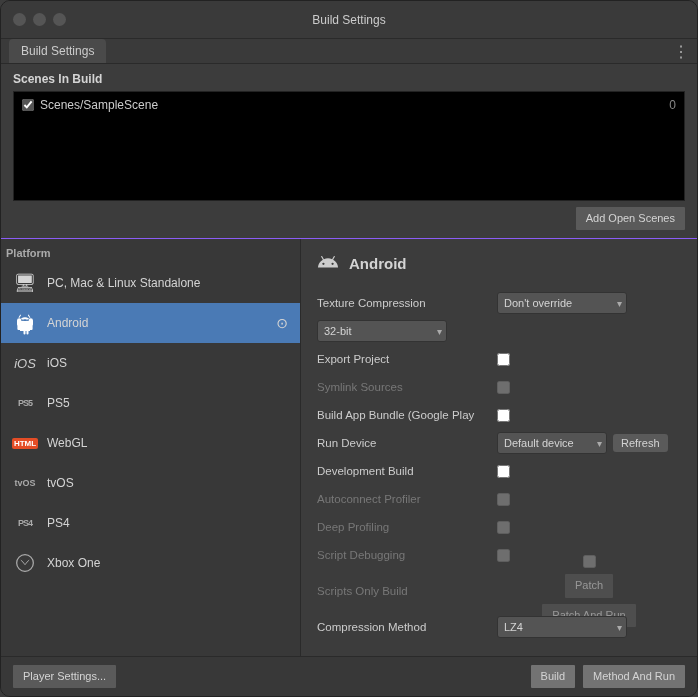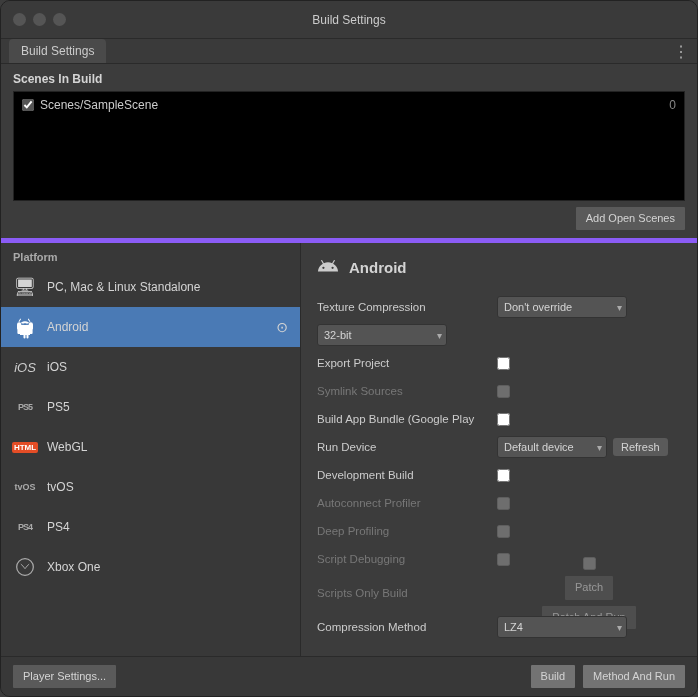--- a/index.html
+++ b/index.html
@@ -70,21 +70,21 @@
       cursor: pointer;
     }
     .tab-bar-right {
       color: #aaa;
       font-size: 16px;
       cursor: pointer;
     }
     .scenes-panel {
       background: #3c3c3c;
       padding: 8px 12px;
-      border-bottom: 5px solid #8b5cf6;
+      border-bottom: 1px solid #8b5cf6;
       flex: 0 0 auto;
     }
     .scenes-header {
       font-weight: bold;
       font-size: 12px;
       margin-bottom: 5px;
     }
     .scenes-list {
       background: #000000;
       min-height: 110px;
@@ -139,21 +139,21 @@
       width: 300px;
       background: #383838;
       border-right: 1px solid #2a2a2a;
       display: flex;
       flex-direction: column;
       overflow-y: auto;
     }
     .platform-header {
       font-size: 11px;
       color: #aaa;
-      padding: 8px 12px 4px;
+      padding: 8px 5px 4px;
       font-weight: bold;
     }
     .platform-item {
       display: flex;
       align-items: center;
       padding: 8px 12px;
       cursor: pointer;
       gap: 10px;
     }
     .platform-item.active { background: #4a7ab5; }

